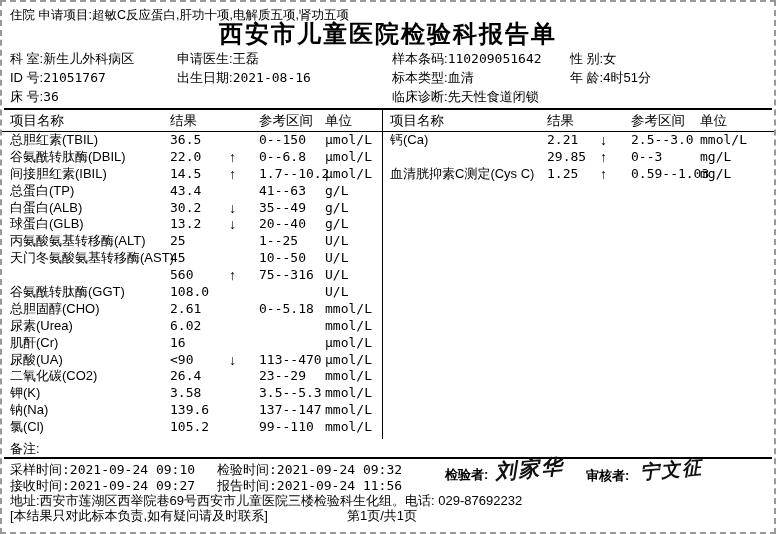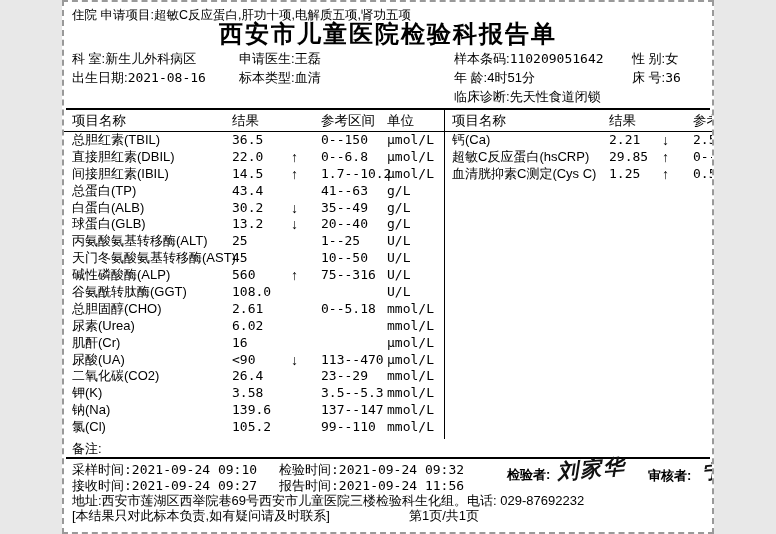--- a/index.html
+++ b/index.html
@@ -1,17 +1,17 @@
 <!DOCTYPE html>
 <html><head>
 <meta charset="utf-8">
 <style>
   html,body{margin:0;padding:0;background:#e8e8e8;}
   .page{
-    position:relative; width:652px; height:534px; margin:0 auto;
+    position:relative; width:776px; height:534px; margin:0 auto;
     background:#ffffff; color:#000; box-sizing:border-box;
     border:2px dashed #999; overflow:hidden;
     font-family:"Liberation Sans", sans-serif;
     padding-left:40px;
   }
   .mono{font-family:"DejaVu Sans Mono", monospace;}
   .topline{position:absolute; left:8px; top:5px; font-size:12.5px; white-space:nowrap;}
   .title{position:absolute; left:0; right:0; top:16px; text-align:center;
          font-size:24px; font-weight:bold; letter-spacing:2px;}
   .pinfo{position:absolute; left:8px; top:49px; right:4px;
@@ -44,20 +44,21 @@
 
   <div class="topline">住院 申请项目:超敏C反应蛋白,肝功十项,电解质五项,肾功五项</div>
   <div class="title">西安市儿童医院检验科报告单</div>
 
   <div class="pinfo">
     <div class="cell"><span>科  室:</span><span>新生儿外科病区</span></div>
     <div class="cell"><span>申请医生:</span><span>王磊</span></div>
     <div class="cell"><span>样本条码:</span><span class="mono">110209051642</span></div>
 
     <div class="cell"><span>性  别:</span><span>女</span></div>
+    <div class="cell"><span>ID  号:</span><span class="mono">21051767</span></div>
     <div class="cell"><span>出生日期:</span><span class="mono">2021-08-16</span></div>
     <div class="cell"><span>标本类型:</span><span>血清</span></div>
 
     <div class="cell"><span>年  龄:</span><span>4时51分</span></div>
     <div class="cell"><span>床  号:</span><span class="mono">36</span></div>
     <div class="cell span2"><span>临床诊断:</span><span>先天性食道闭锁</span></div>
   </div>
 
   <div class="hline" style="top:106px;height:2px;"></div>
   <div class="vline" style="left:380px;top:107px;height:330px;"></div>
@@ -73,21 +74,21 @@
 
         <div class="row">
           <span class="c cn">总胆红素(TBIL)</span>
           <span class="c cr mono">36.5</span>
           <span class="c cf"></span>
           <span class="c cref mono">0--150</span>
           <span class="c cu mono">μmol/L</span>
         </div>
 
         <div class="row">
-          <span class="c cn">直接胆红素(DBIL)</span>
+          <span class="c cn">谷氨酰转肽酶(DBIL)</span>
           <span class="c cr mono">22.0</span>
           <span class="c cf">↑</span>
           <span class="c cref mono">0--6.8</span>
           <span class="c cu mono">μmol/L</span>
         </div>
 
         <div class="row">
           <span class="c cn">间接胆红素(IBIL)</span>
           <span class="c cr mono">14.5</span>
           <span class="c cf">↑</span>
@@ -129,21 +130,20 @@
 
         <div class="row">
           <span class="c cn">天门冬氨酸氨基转移酶(AST)</span>
           <span class="c cr mono">45</span>
           <span class="c cf"></span>
           <span class="c cref mono">10--50</span>
           <span class="c cu mono">U/L</span>
         </div>
 
         <div class="row">
-          <span class="c cn">碱性磷酸酶(ALP)</span>
           <span class="c cr mono">560</span>
           <span class="c cf">↑</span>
           <span class="c cref mono">75--316</span>
           <span class="c cu mono">U/L</span>
         </div>
 
         <div class="row">
           <span class="c cn">谷氨酰转肽酶(GGT)</span>
           <span class="c cr mono">108.0</span>
           <span class="c cf"></span>
@@ -228,21 +228,20 @@
 
         <div class="row">
           <span class="c cn">钙(Ca)</span>
           <span class="c cr mono">2.21</span>
           <span class="c cf">↓</span>
           <span class="c cref mono">2.5--3.0</span>
           <span class="c cu mono">mmol/L</span>
         </div>
 
         <div class="row">
-          <span class="c cn">超敏C反应蛋白(hsCRP)</span>
           <span class="c cr mono">29.85</span>
           <span class="c cf">↑</span>
           <span class="c cref mono">0--3</span>
           <span class="c cu mono">mg/L</span>
         </div>
 
         <div class="row">
           <span class="c cn">血清胱抑素C测定(Cys C)</span>
           <span class="c cr mono">1.25</span>
           <span class="c cf">↑</span>

